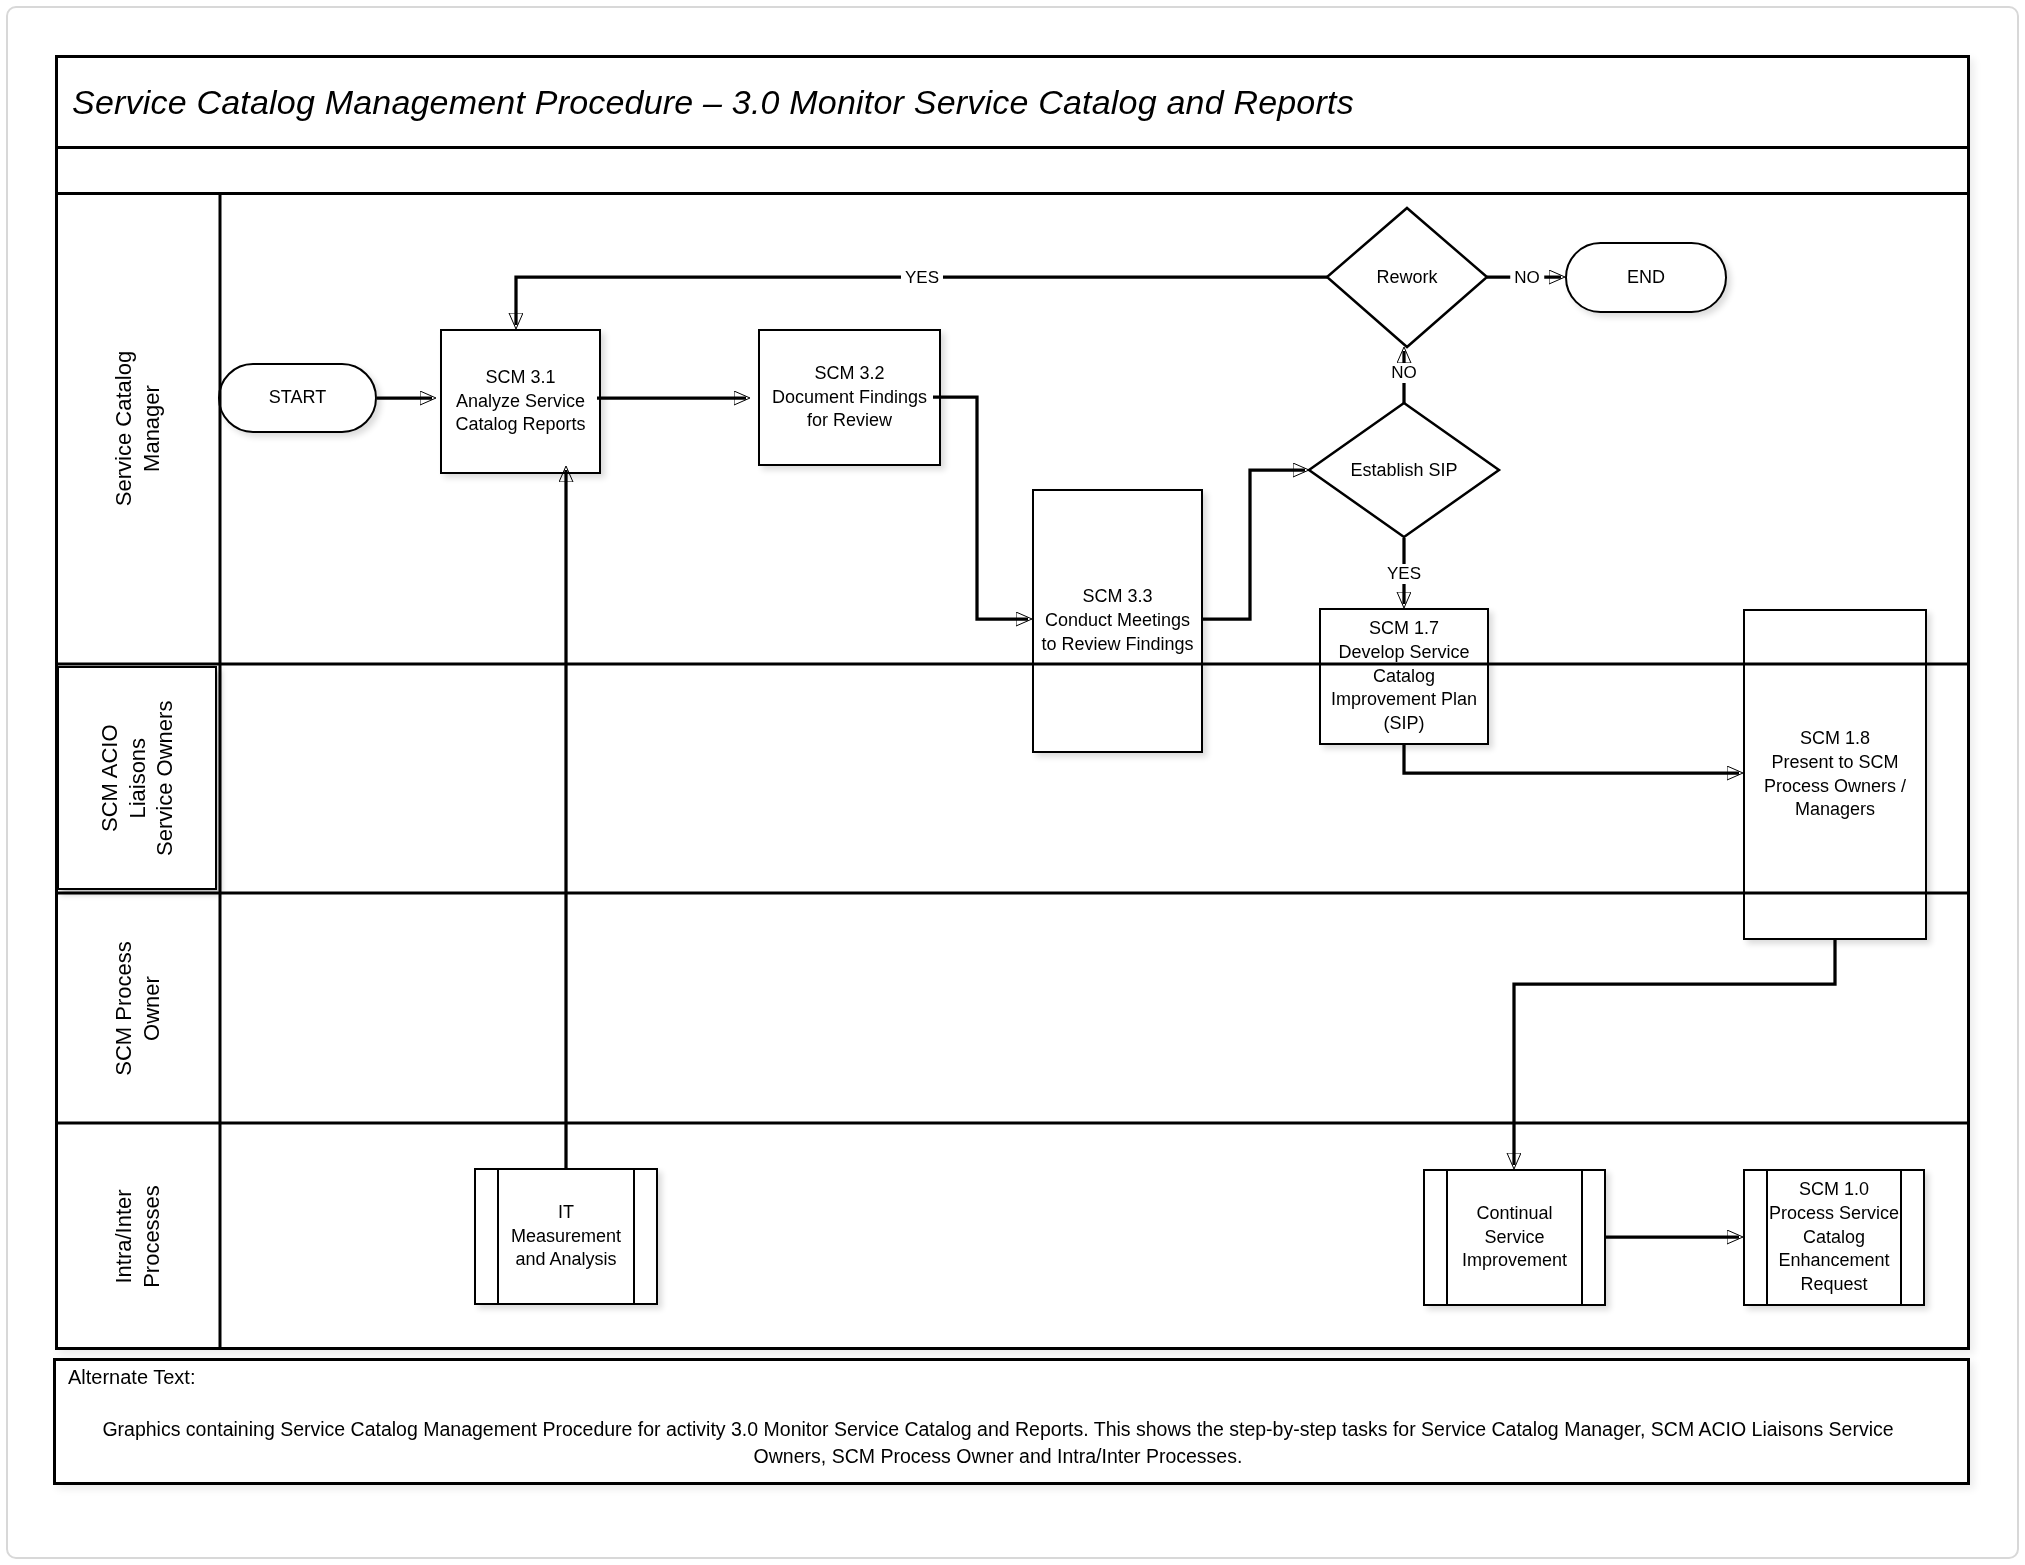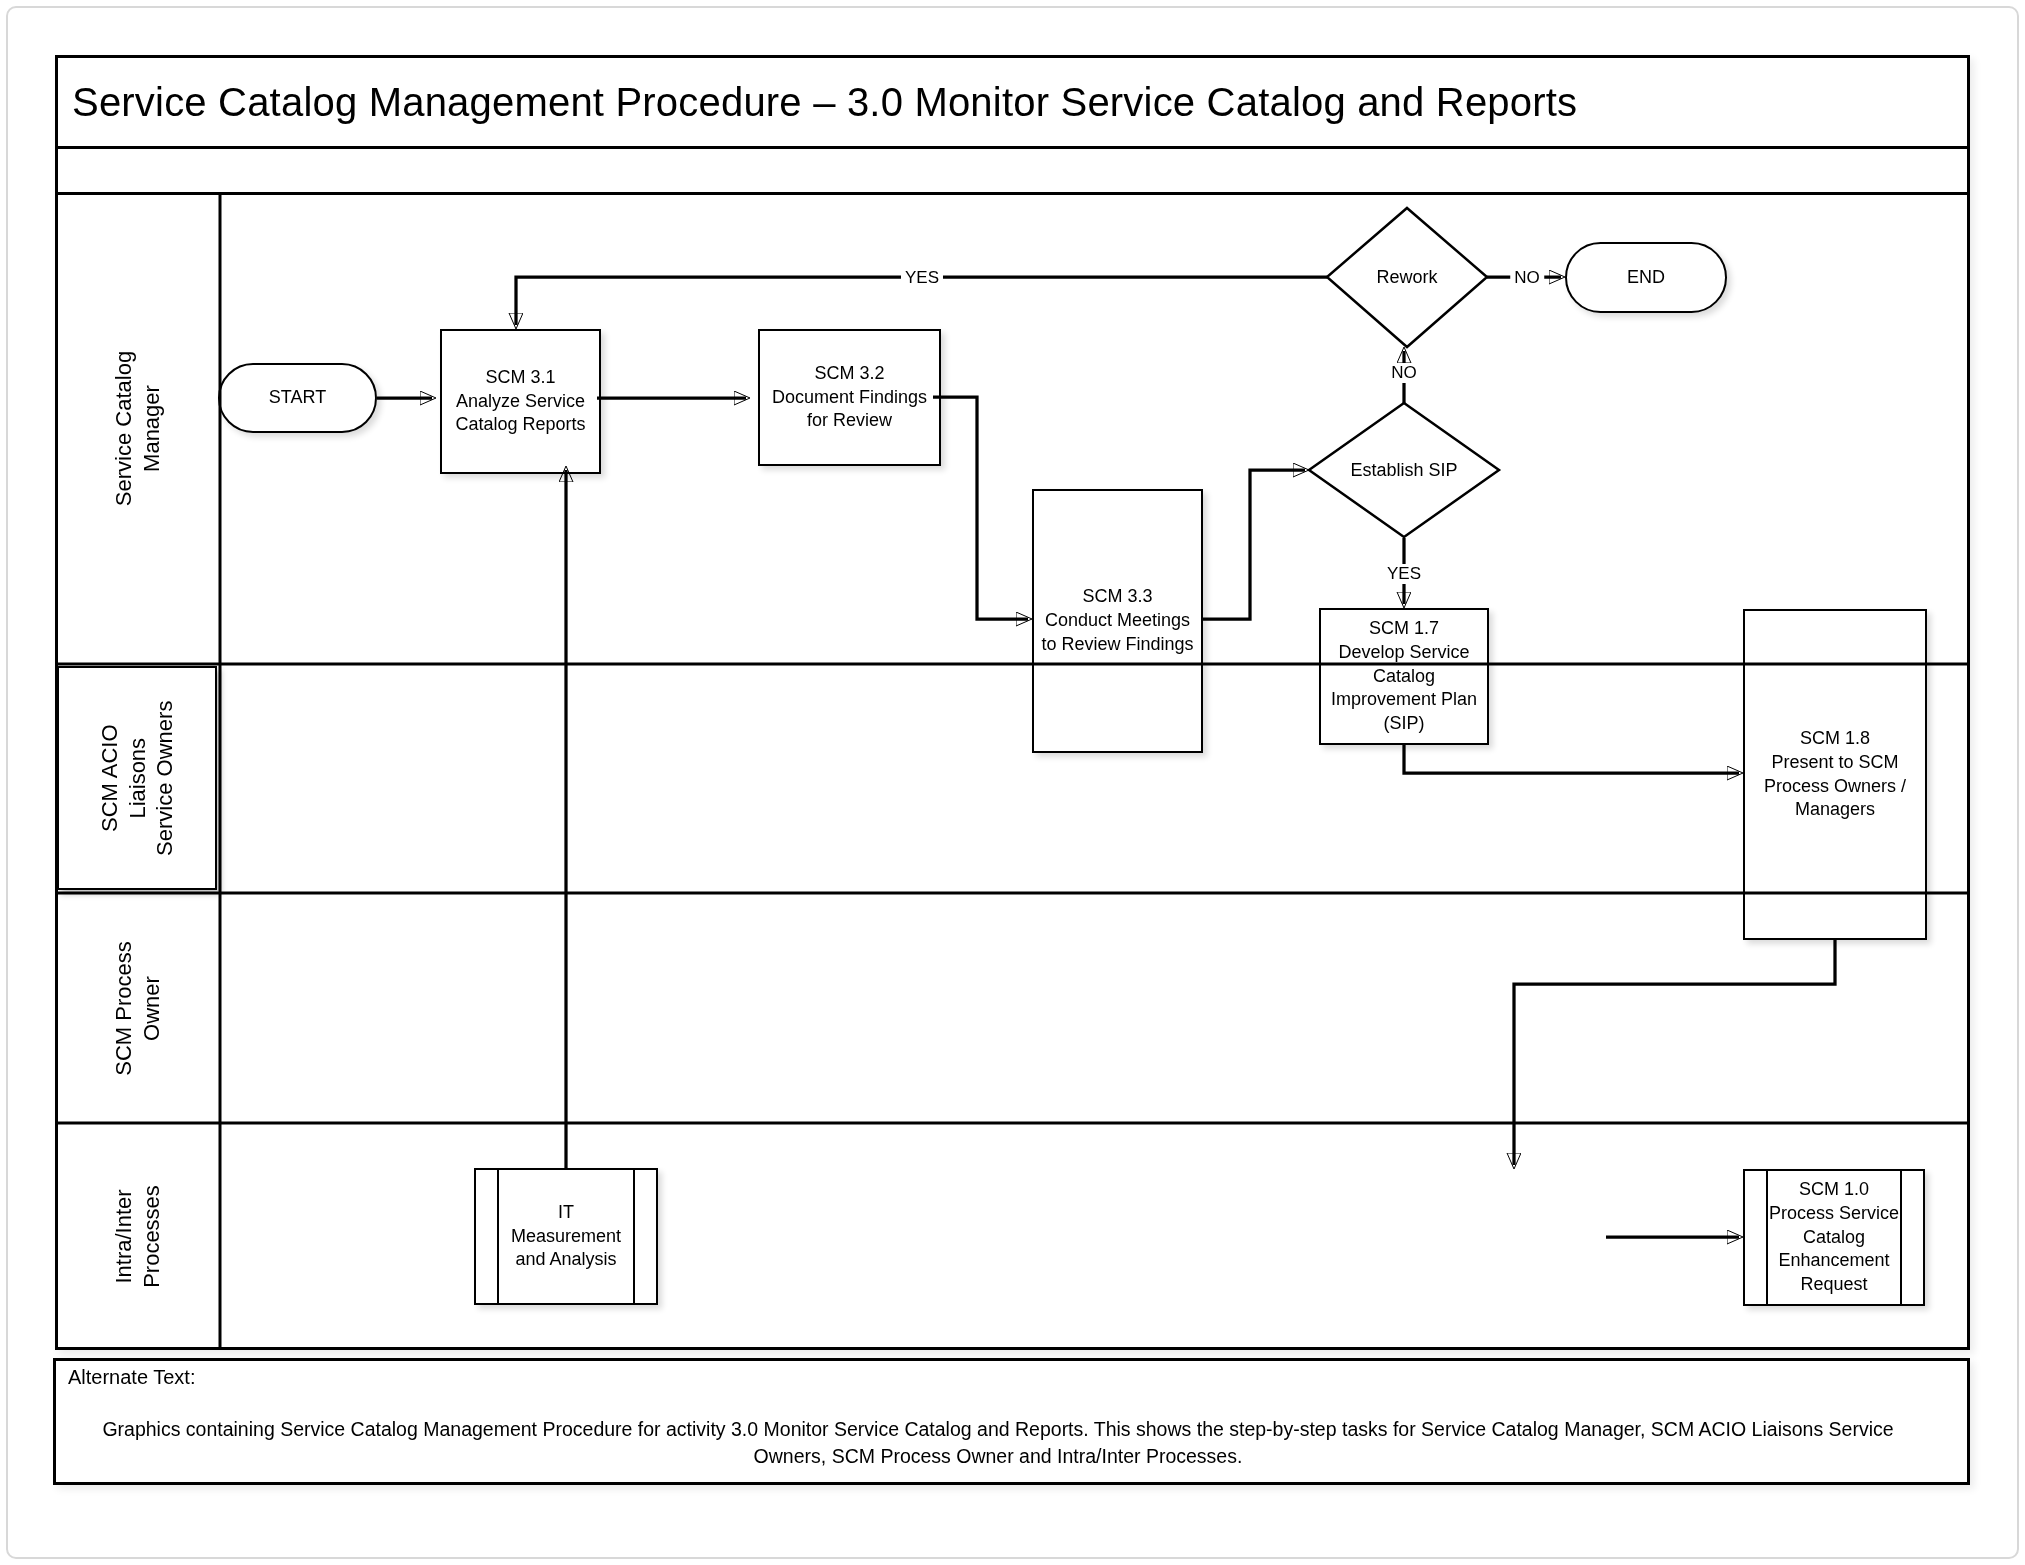--- a/index.html
+++ b/index.html
@@ -36,22 +36,23 @@
   .title-row {
     position: absolute;
     left: 0; top: 0; right: 0;
     height: 88px;
     border-bottom: 3px solid #000;
     display: flex;
     align-items: center;
     padding-left: 14px;
   }
   .title-text {
-    font-size: 40px;
+    font-size: 34px;
     letter-spacing: 0.2px;
+    font-style: italic;
   }
   .thin-row {
     position: absolute;
     left: 0; top: 91px; right: 0;
     height: 43px;
     border-bottom: 3px solid #000;
   }
   
   .lane-label {
     position: absolute;
@@ -235,20 +236,27 @@
   </div>
 
   <div class="node subprocess" style="left:474px;top:1168px;width:184px;height:137px;">
     <i class="bar bar-l"></i>
     <i class="bar bar-r"></i>
     <span class="lbl">IT
 Measurement
 and Analysis</span>
   </div>
 
+  <div class="node subprocess" style="left:1423px;top:1169px;width:183px;height:137px;">
+    <i class="bar bar-l"></i>
+    <i class="bar bar-r"></i>
+    <span class="lbl">Continual
+Service
+Improvement</span>
+  </div>
 
   <div class="node subprocess" style="left:1743px;top:1169px;width:182px;height:137px;">
     <i class="bar bar-l"></i>
     <i class="bar bar-r"></i>
     <span class="lbl">SCM 1.0
 Process Service
 Catalog
 Enhancement
 Request</span>
   </div>

